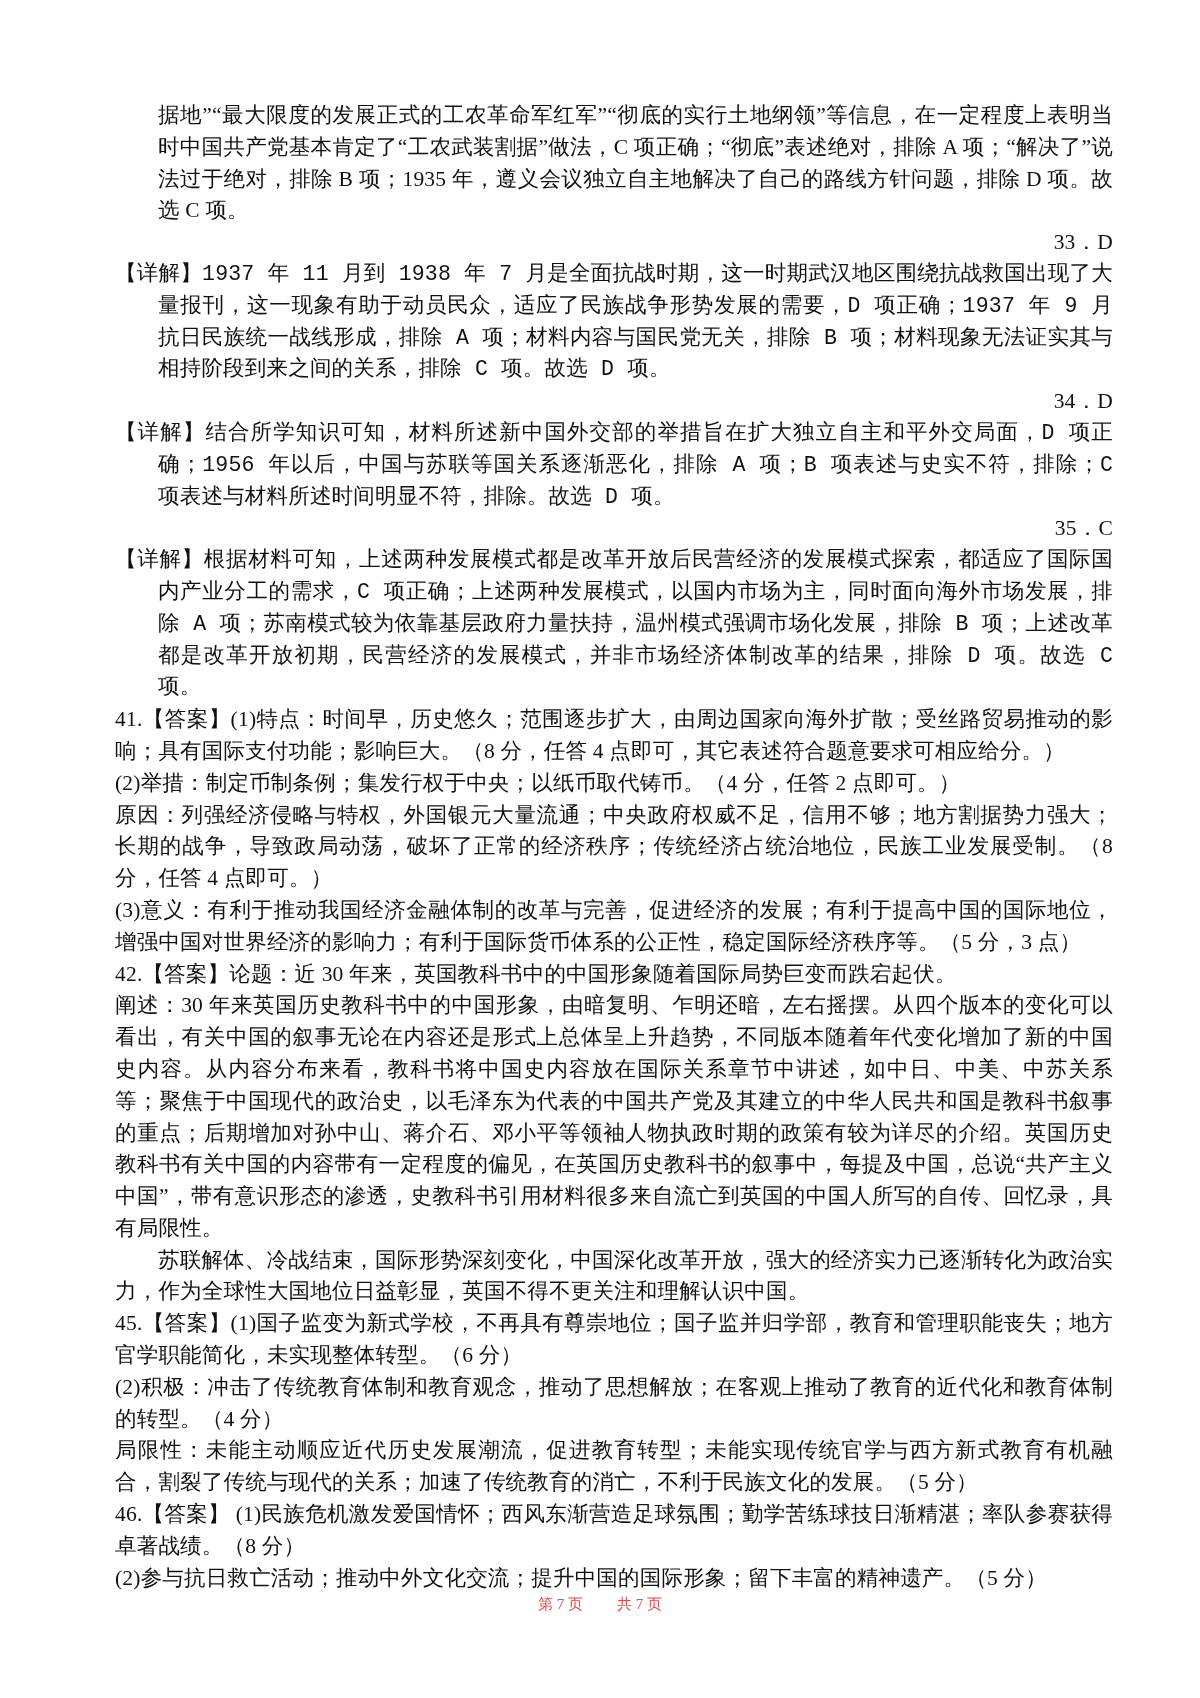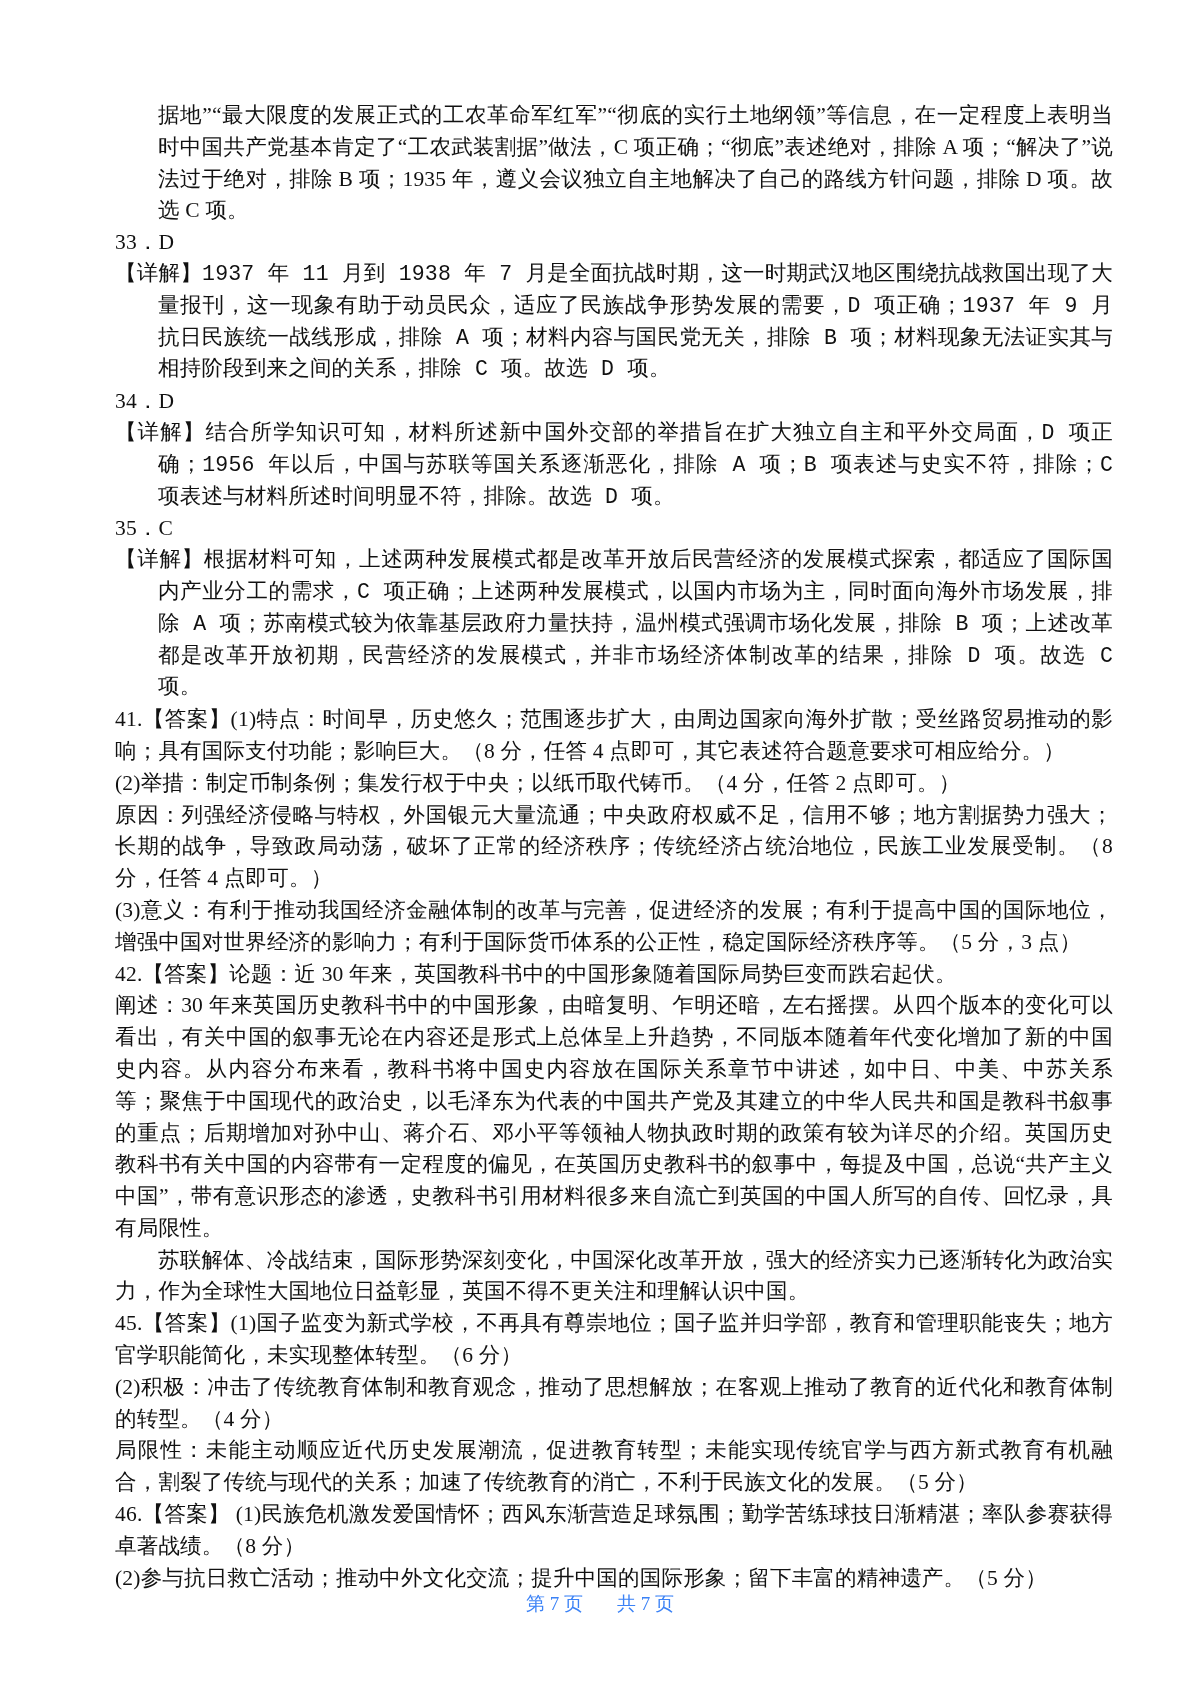--- a/index.html
+++ b/index.html
@@ -26,37 +26,37 @@
     margin: 0;
     padding: 0;
     font-size: 21.5px;
     line-height: 31.8px;
     text-align: justify;
     letter-spacing: 0.2px;
   }
   
   p.cont  { margin-left: 43px; }
   
-  p.qnum  { text-align: left; }
+  p.qnum  { text-align: right; }
   
   p.hang  { padding-left: 43px; text-indent: -43px; font-family: Liberation Mono, monospace; }
   
   p.flush { }
   
   p.first { text-indent: 43px; }
 
   .footer {
     position: absolute;
     top: 1592px;
     left: 0;
     width: 100%;
     text-align: center;
-    font-size: 19px;
+    font-size: 15px;
     line-height: 24px;
-    color: #3b82f6;
+    color: #ef4444;
   }
   .footer .sep-gap { display: inline-block; width: 34px; }
 </style>
 </head>
 <body>
 
 <div class="page">
   <div class="content">
     <p class="cont">据地”“最大限度的发展正式的工农革命军红军”“彻底的实行土地纲领”等信息，在一定程度上表明当时中国共产党基本肯定了“工农武装割据”做法，C 项正确；“彻底”表述绝对，排除 A 项；“解决了”说法过于绝对，排除 B 项；1935 年，遵义会议独立自主地解决了自己的路线方针问题，排除 D 项。故选 C 项。</p>
     <p class="qnum">33．D</p>

